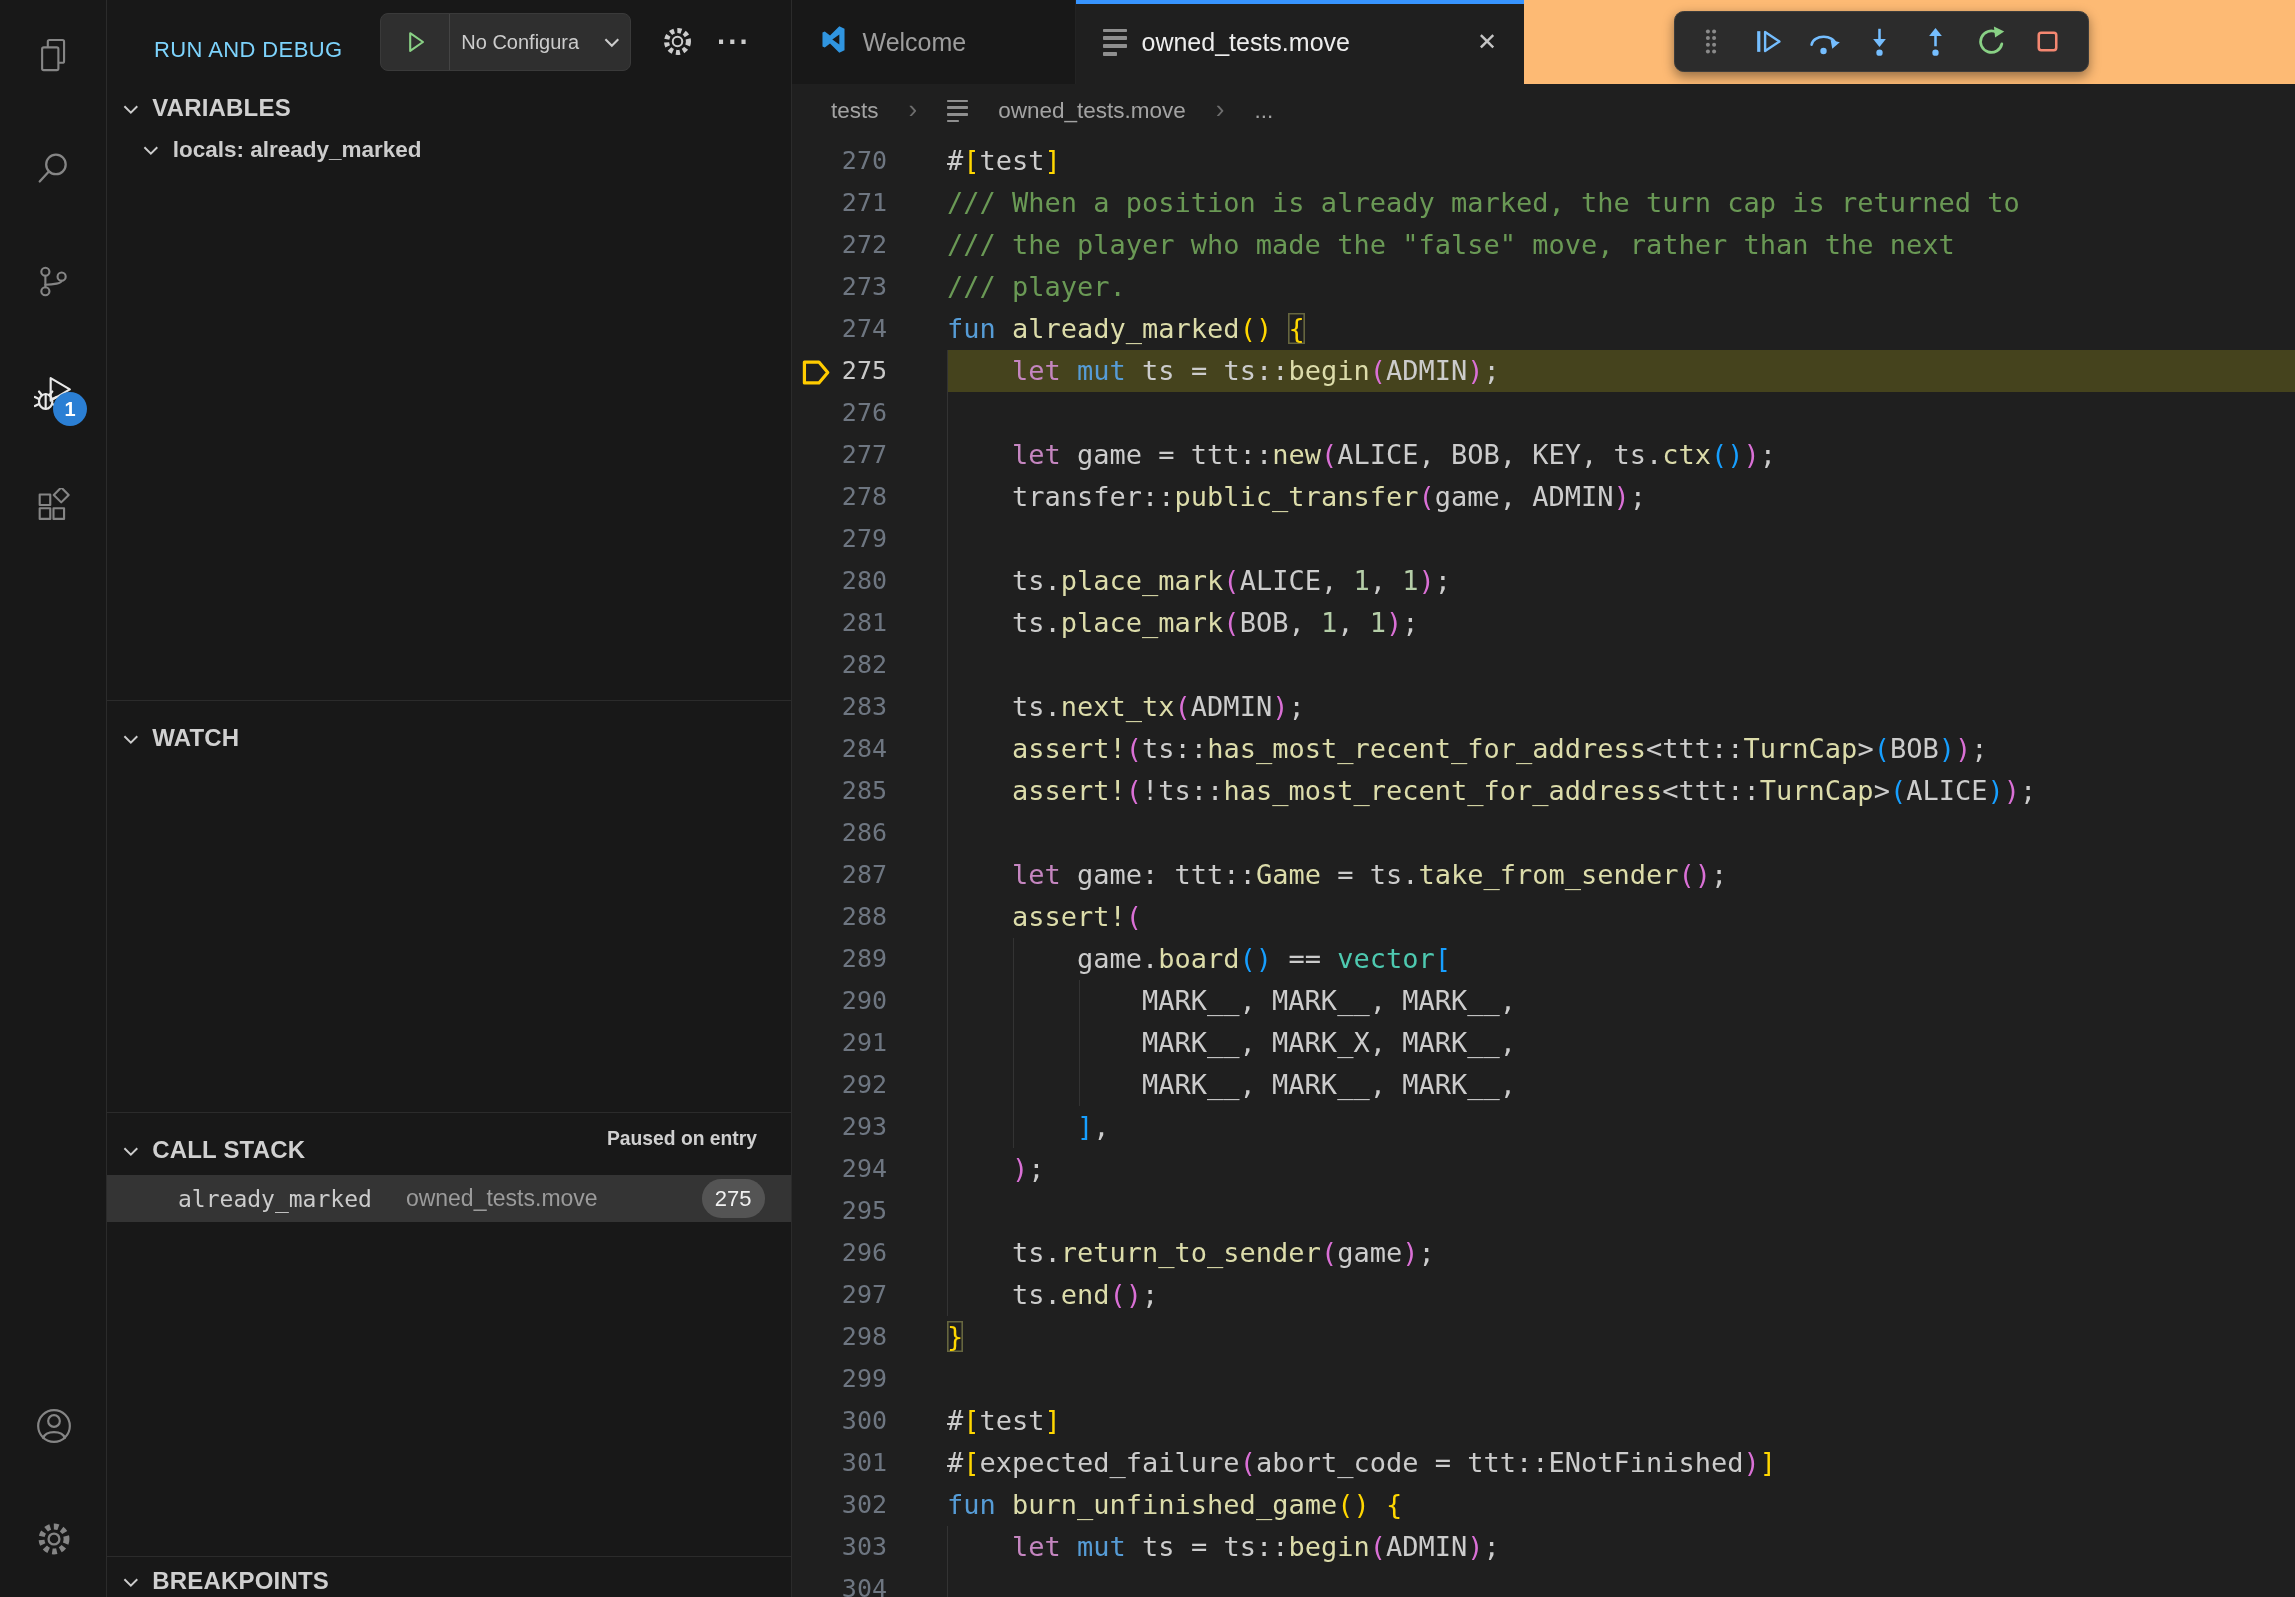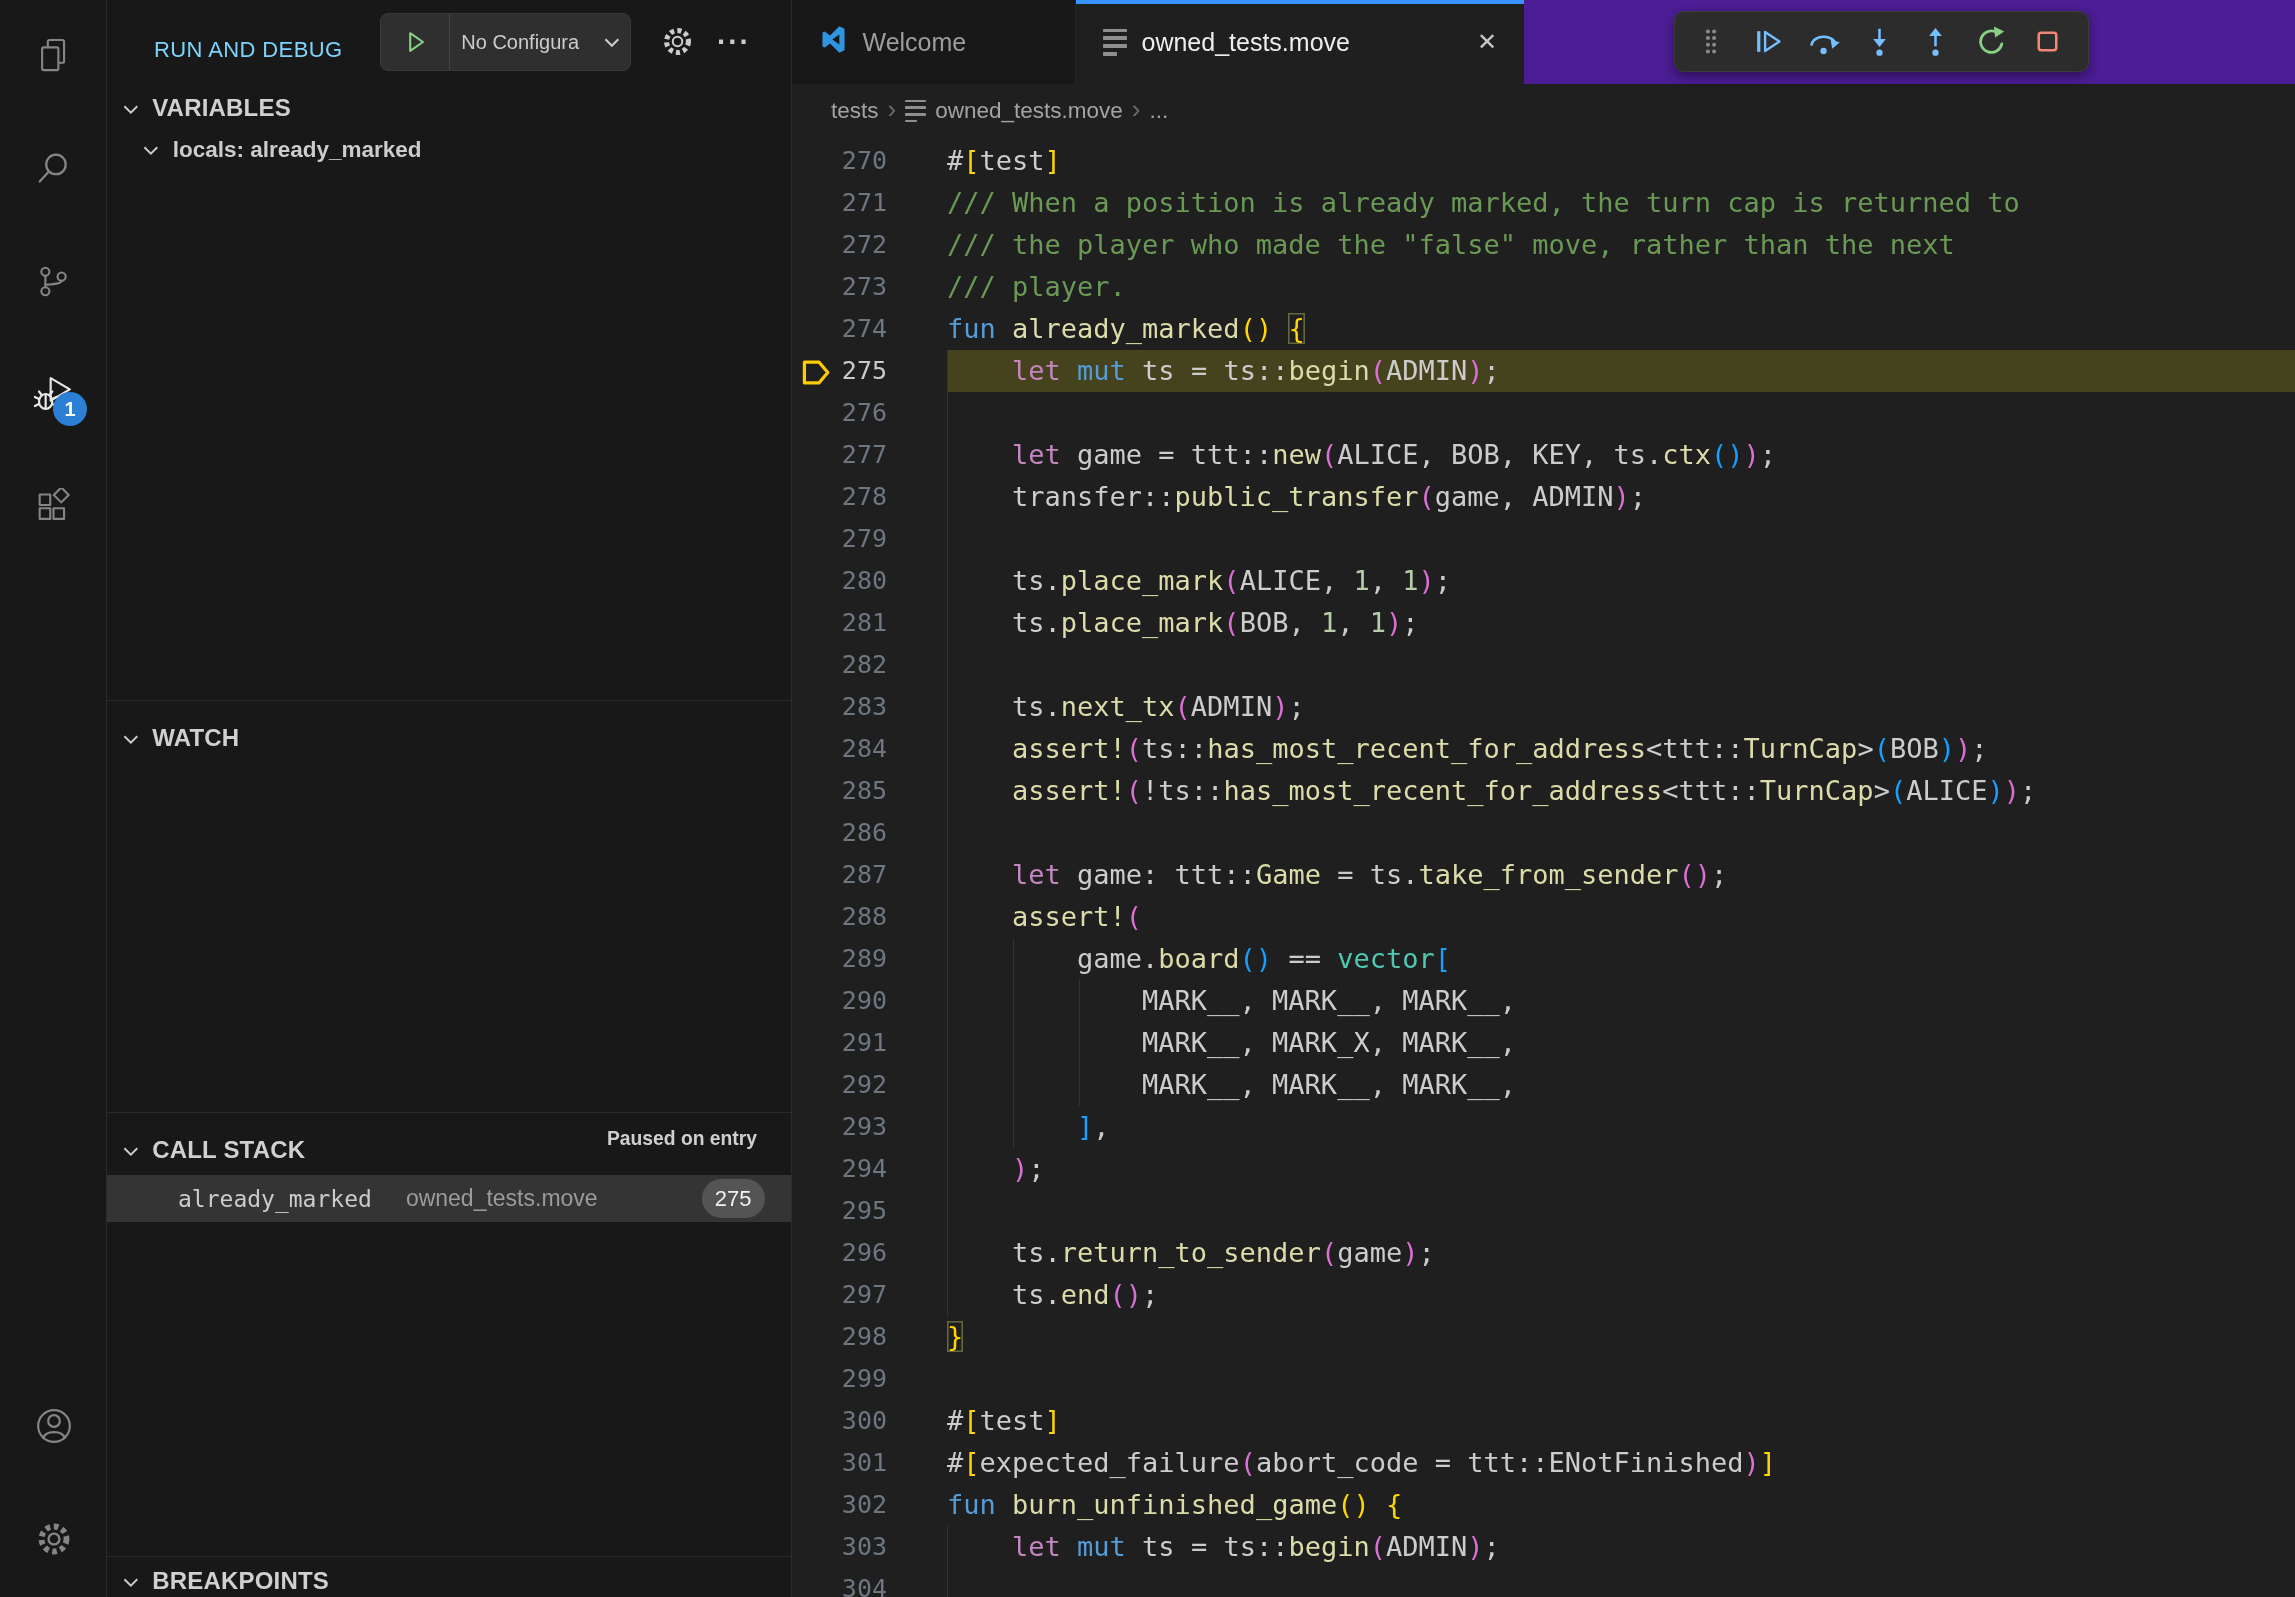--- a/index.html
+++ b/index.html
@@ -41,39 +41,39 @@
   #cs-status { position:absolute; right:34px; top:14.5px; font-size:19.3px; font-weight:bold; color:#cfcfcf; }
   #cs-row { margin-top:6.4px; height:47px; background:#343434; display:flex; align-items:center; padding-left:71px; }
   #cs-name { font-family:"DejaVu Sans Mono", monospace; font-size:23px; color:#cccccc; }
   #cs-file { margin-left:34px; font-size:23px; color:#9b9b9b; }
   #cs-line-badge { margin-left:auto; margin-right:26.5px; min-width:61px; height:39px; border-radius:19.3px;
     background:#545454; color:#f0f0f0; font-size:22px; display:flex; align-items:center; justify-content:center; padding:0 13px; }
   #sec-breakpoints { position:absolute; left:0; top:1556px; right:0; padding-top:4.8px; }
 
   
   #editor-col { flex:1; display:flex; flex-direction:column; position:relative; min-width:0; }
-  #tabbar { height:84px; background:#4c1d95; display:flex; flex-shrink:0; position:relative; }
+  #tabbar { height:84px; background:#fdba74; display:flex; flex-shrink:0; position:relative; }
   .tab { display:flex; align-items:center; padding:0 27px; gap:14.5px; font-size:25px; height:84px; }
   #tab-welcome { color:#9d9d9d; background:#181818; border-right:0.8px solid #232323; width:284px; }
   #tab-active { color:#ededed; background:#1f1f1f; width:448px; box-shadow:inset 0 4px 0 #3794ff; }
   .tab-close { margin-left:auto; font-size:24px; color:#c5c5c5; }
 
   
   .bars { display:flex; flex-direction:column; justify-content:center; gap:4px; }
   .bars i { display:block; height:4px; background:#8f8f8f; border-radius:0.8px; }
   .bars.sm i { height:3.2px; }
 
   
   #dbg-toolbar { position:absolute; left:882px; top:11.3px; width:415px; height:61px; background:#2c2c2c;
     border:0.8px solid #3c3c3c; border-radius:9.7px; box-shadow:0 4.8px 11.3px rgba(0,0,0,.4);
     display:flex; align-items:center; padding:0 8px; z-index:5; }
   .dbg-btn { width:56px; height:51px; display:flex; align-items:center; justify-content:center; }
 
   
-  #breadcrumb { height:54px; background:#1f1f1f; display:flex; align-items:center; gap:9px;
+  #breadcrumb { height:54px; background:#1f1f1f; display:flex; align-items:center; gap:30px;
     padding-left:39px; font-size:22.5px; color:#a3a3a3; flex-shrink:0;text-align:center; }
   .bc-sep { color:#6d6d6d; font-size:26px; margin-top:-3.2px; }
 
   
   #code { flex:1; position:relative; overflow:hidden; background:#1f1f1f; padding-top:2.4px; }
   .crow { display:flex; height:42px; position:relative; }
   .ln { width:95px; flex-shrink:0; text-align:right; color:#6e7681;
     font-family:"DejaVu Sans Mono", monospace; font-size:25px; line-height:42px; }
   .ln.cur { color:#c9c9c9; }
   .codeln { flex:1; margin-left:60px; font-family:"DejaVu Sans Mono", monospace; font-size:27px;

